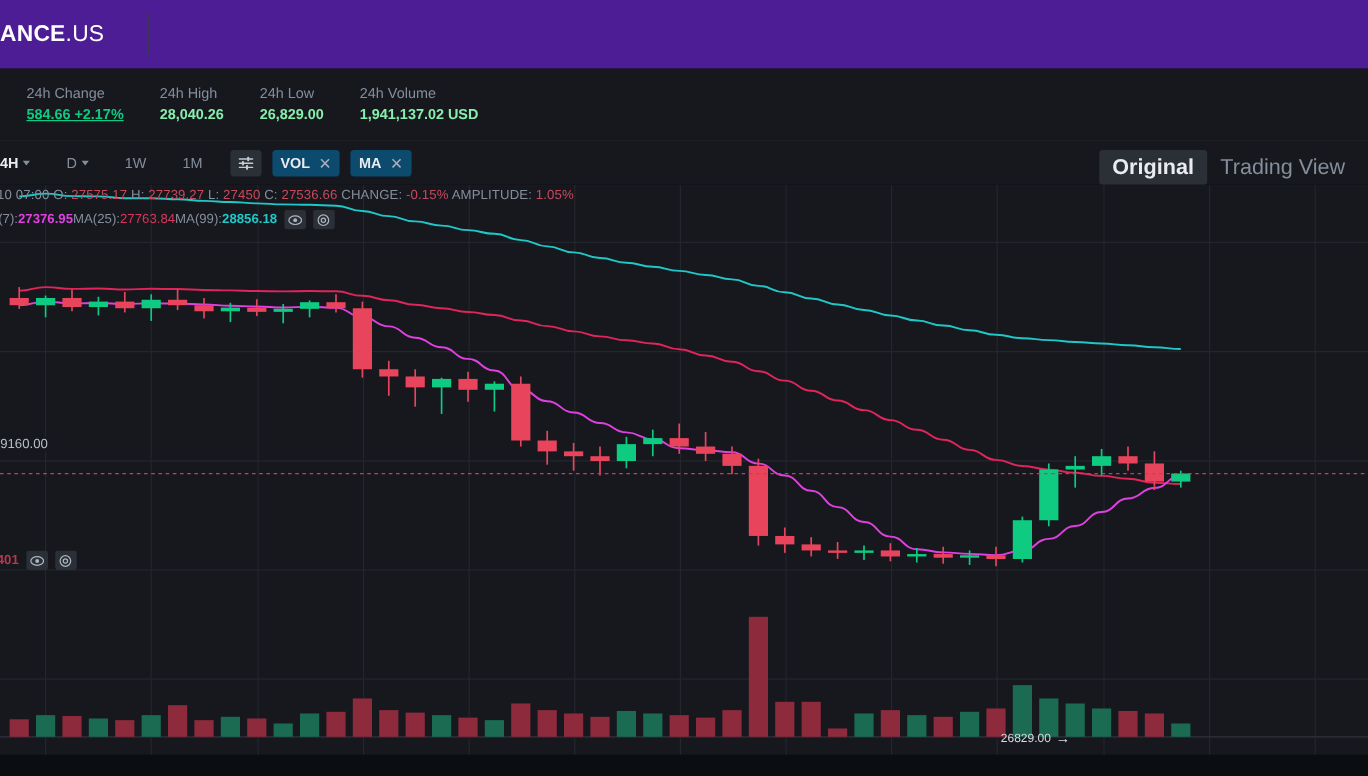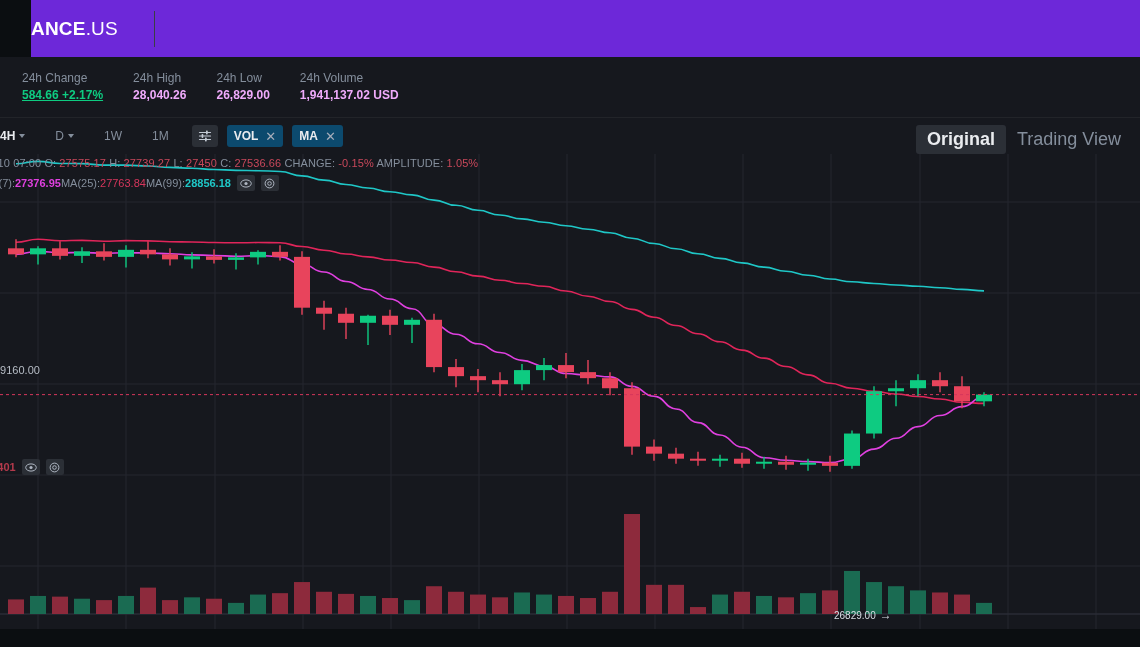--- a/index.html
+++ b/index.html
@@ -5,23 +5,22 @@
   * { margin:0; padding:0; box-sizing:border-box; }
   html,body { background:#0b0e11; }
   body {
     width:1140px; height:647px; overflow:hidden;
     font-family:"Liberation Sans","DejaVu Sans",sans-serif;
     color:#eaecef; position:relative;
   }
 
   
   #header {
-    height:57px; background:#6d28d9; display:flex; align-items:center;
+    height:57px; background:#4c1d95; display:flex; align-items:center;
     position:relative;
-    margin-left:31px;
   }
   #logo {
     font-size:19px; font-weight:700; letter-spacing:.2px;
     margin-left:-14px; padding-left:14px; color:#ffffff; white-space:nowrap;
   }
   #logo .suffix { font-weight:400; }
   #divider {
     width:1px; height:36px; background:#3a3e47; margin-left:36px;
   }
   #nav { display:flex; align-items:center; margin-left:52px; }
@@ -36,21 +35,21 @@
     border-top:5px solid #eaecef;
   }
 
   
   #stats {
     height:61px; background:#16181e; display:flex; align-items:center;
     padding-left:22px; border-bottom:1px solid #222429;
   }
   .stat { margin-right:30px; display:flex; flex-direction:column; justify-content:center; }
   .stat .top { font-size:12px; color:#848e9c; line-height:17px; }
-  .stat .bot { font-size:12px; font-weight:700; color:#f0abfc; line-height:17px; }
+  .stat .bot { font-size:12px; font-weight:700; color:#86efac; line-height:17px; }
   #price-main .top { font-size:19px; font-weight:600; color:#0ecb81; line-height:22px; }
   #price-main .bot { font-size:12px; font-weight:400; color:#848e9c; }
   .chg { color:#0ecb81 !important;text-decoration:underline; }
 
   
   #toolbar {
     height:36px; background:#16181e; display:flex; align-items:center;
     padding-left:0; position:relative;
   }
   .tf {

